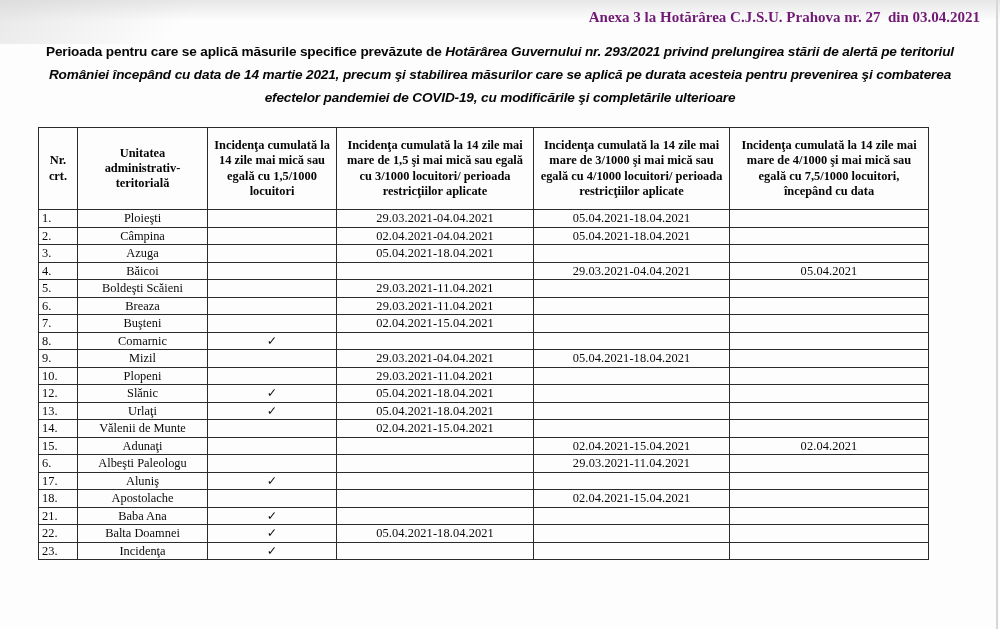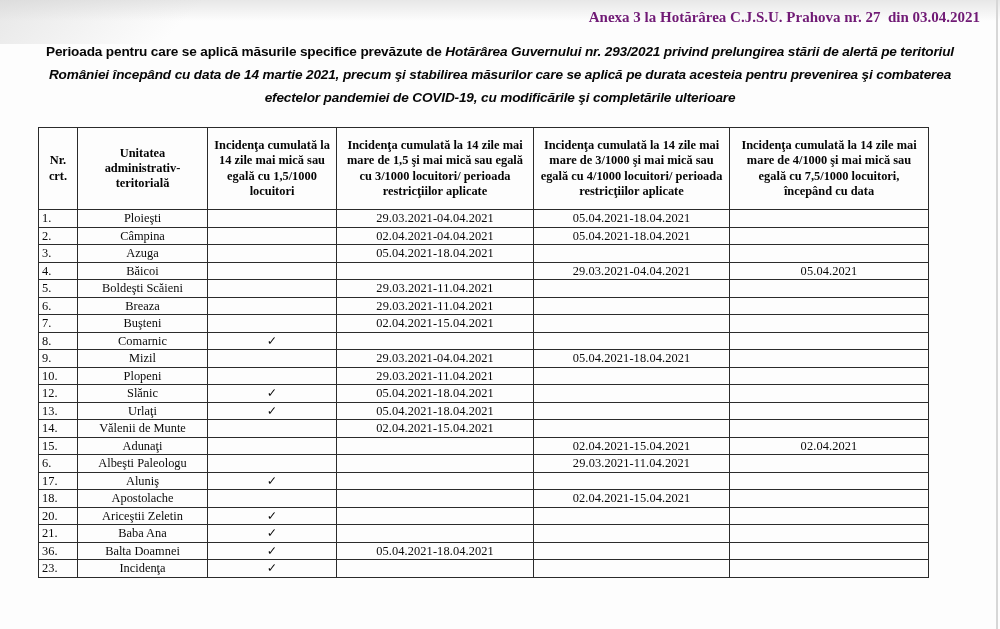--- a/index.html
+++ b/index.html
@@ -213,37 +213,29 @@
   </tr>
       <tr>
     <td class="nr">18.</td>
     <td class="name">Apostolache</td>
     <td class="check"></td>
     <td class="date"></td>
     <td class="date">02.04.2021-15.04.2021</td>
     <td class="date"></td>
   </tr>
       <tr>
-    <td class="nr">20.</td>
-    <td class="name">Ariceştii Zeletin</td>
-    <td class="check">✓</td>
-    <td class="date"></td>
-    <td class="date"></td>
-    <td class="date"></td>
-  </tr>
-      <tr>
     <td class="nr">21.</td>
     <td class="name">Baba Ana</td>
     <td class="check">✓</td>
     <td class="date"></td>
     <td class="date"></td>
     <td class="date"></td>
   </tr>
       <tr>
-    <td class="nr">36.</td>
+    <td class="nr">22.</td>
     <td class="name">Balta Doamnei</td>
     <td class="check">✓</td>
     <td class="date">05.04.2021-18.04.2021</td>
     <td class="date"></td>
     <td class="date"></td>
   </tr>
       <tr>
     <td class="nr">23.</td>
     <td class="name">Incidenţa</td>
     <td class="check">✓</td>

